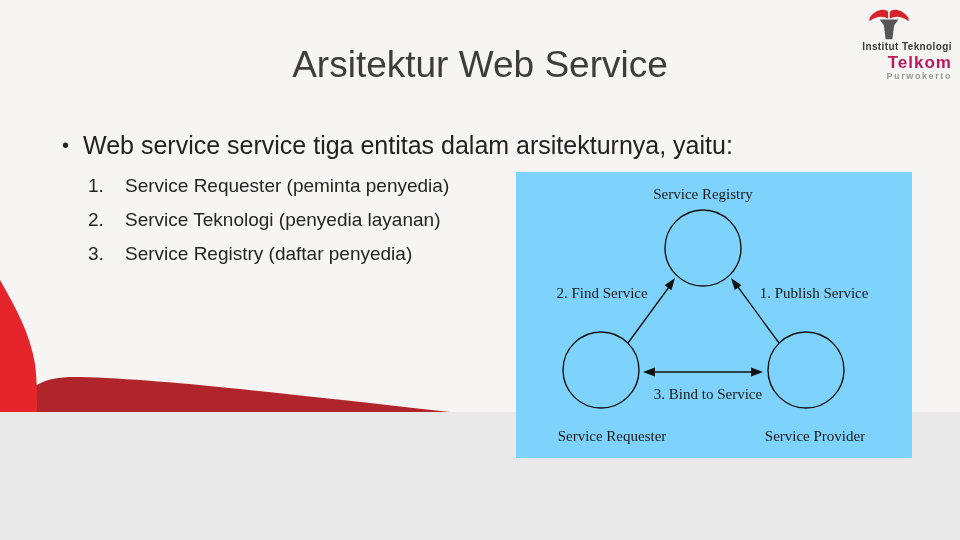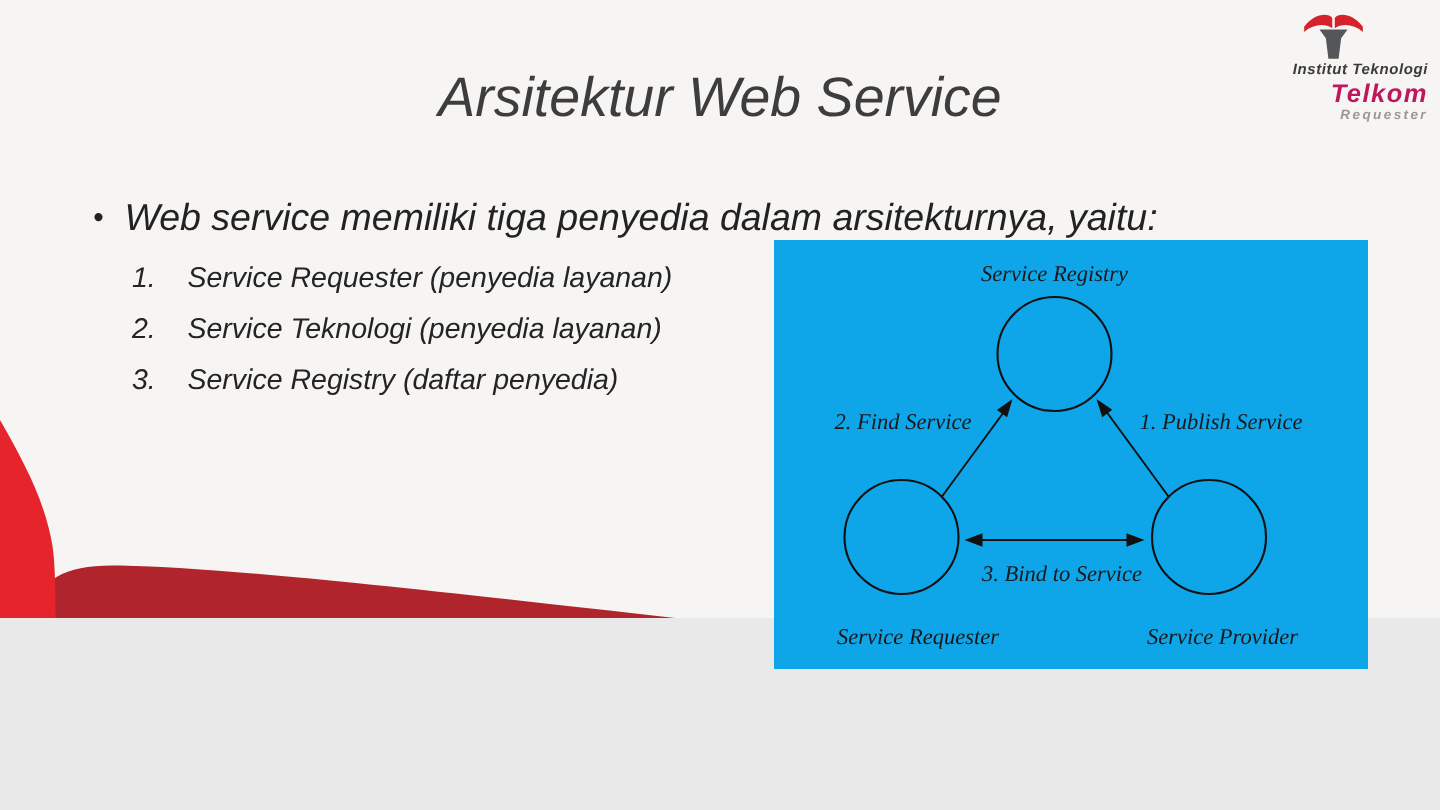--- a/index.html
+++ b/index.html
@@ -2,41 +2,40 @@
 <html><head>
 <meta charset="utf-8">
 <style>
   html,body{margin:0;padding:0;}
   body{width:960px;height:540px;overflow:hidden;background:#e9e9e9;}
   .slide{
     position:relative;width:960px;height:412px;
     background:#f6f5f3;
     font-family:"Liberation Sans",sans-serif;
     color:#262626;
-    font-style:italic;
   }
   .title{
     position:absolute;left:0;top:44px;width:960px;
     text-align:center;font-size:37px;line-height:1.15;
     color:#3d3d3d;letter-spacing:0;
   }
   .bullet-line{
     position:absolute;left:62px;top:131px;width:860px;
     font-size:25px;color:#222;display:flex;align-items:baseline;
   }
   .bullet-glyph{font-size:20px;margin-right:14px;position:relative;top:-2px;color:#222;}
   .numlist{
     position:absolute;left:88px;top:176px;width:440px;
     list-style:none;margin:0;padding:0;font-size:19px;color:#242424;
   }
   .numlist li{display:flex;margin-bottom:15px;line-height:1.0;}
   .numlist .num{width:37px;flex:0 0 37px;}
   .diagram{
-    position:absolute;left:516px;top:160px;width:396px;height:286px;
-    background:#0ea5e9;
+    position:absolute;left:516px;top:172px;width:396px;height:286px;
+    background:#7dd3fc;
   }
   .diagram svg{display:block;width:396px;height:286px;}
   .diagram text{
     font-family:"Liberation Serif",serif;font-size:15px;fill:#191919;
   }
   .diagram .shape{fill:none;stroke:#111;stroke-width:1.4;}
   .diagram .edge{stroke:#111;stroke-width:1.3;}
   .diagram .head{fill:#111;stroke:none;}
   .logo{
     position:absolute;left:826px;top:6px;width:126px;
@@ -50,27 +49,27 @@
 </style>
 </head>
 <body>
 
 <div class="slide">
 
   <div class="title">Arsitektur Web Service</div>
 
   <div class="bullet-line">
     <span class="bullet-glyph">•</span>
-    <span>Web service memiliki tiga penyedia dalam arsitekturnya, yaitu:</span>
+    <span>Web service service tiga entitas dalam arsitekturnya, yaitu:</span>
   </div>
 
   <ol class="numlist">
     <li>
       <span class="num">1.</span>
-      <span>Service Requester (penyedia layanan)</span>
+      <span>Service Requester (peminta penyedia)</span>
     </li>
     <li>
       <span class="num">2.</span>
       <span>Service Teknologi (penyedia layanan)</span>
     </li>
     <li>
       <span class="num">3.</span>
       <span>Service Registry (daftar penyedia)</span>
     </li>
   </ol>
@@ -100,21 +99,21 @@
   </div>
 
   <div class="logo">
     <svg class="logo-mark" width="44" height="34" viewBox="0 0 48 40">
       <path d="M1,14 C9,3 20,3 23,7 L23,15 C17,11 8,12 1,18 Z" fill="#d6232b"></path>
       <path d="M47,14 C39,3 28,3 25,7 L25,15 C31,11 40,12 47,18 Z" fill="#d6232b"></path>
       <path d="M13,16 L35,16 L30,23 L28,39 L20,39 L18,23 Z" fill="#55565a"></path>
     </svg>
     <div class="logo-line1">Institut Teknologi</div>
     <div class="logo-line2">Telkom</div>
-    <div class="logo-line3">Requester</div>
+    <div class="logo-line3">Purwokerto</div>
   </div>
 
   <svg class="corner" viewBox="0 0 500 140" preserveAspectRatio="none">
     <path d="M16,140 C28,112 45,104 80,105 C160,107 280,121 450,140 Z" fill="#b0242b"></path>
     <path d="M0,8 C16,36 30,62 35,92 C36.5,102 37,118 37,140 L0,140 Z" fill="#e5242c"></path>
   </svg>
 
 </div>
 
 </body></html>

